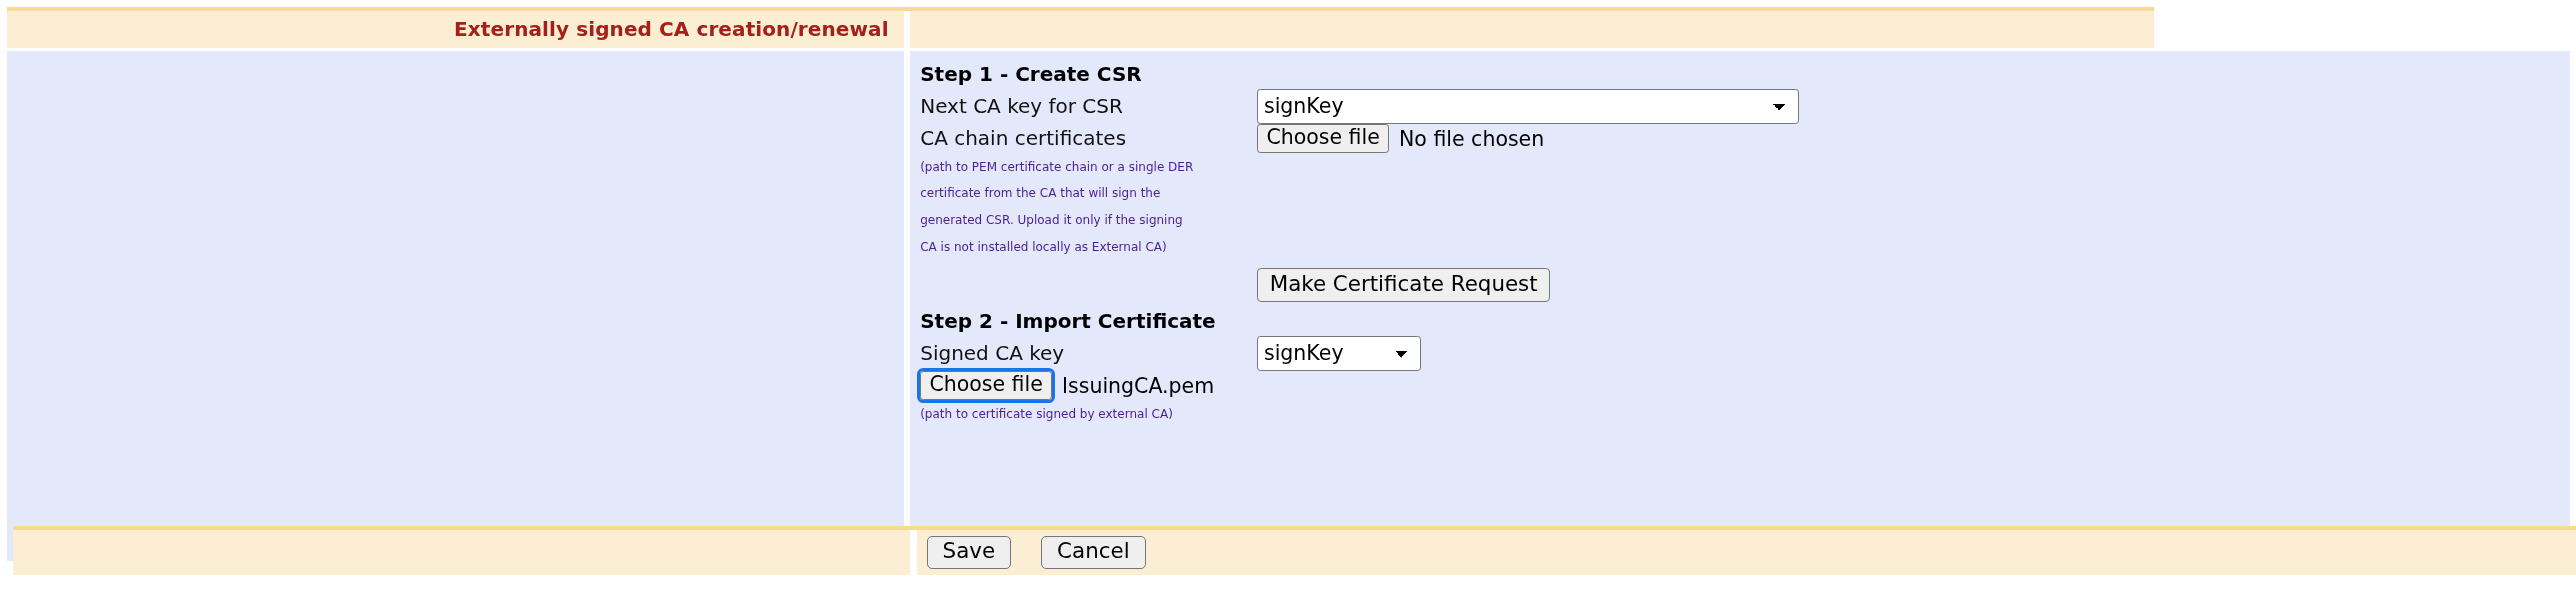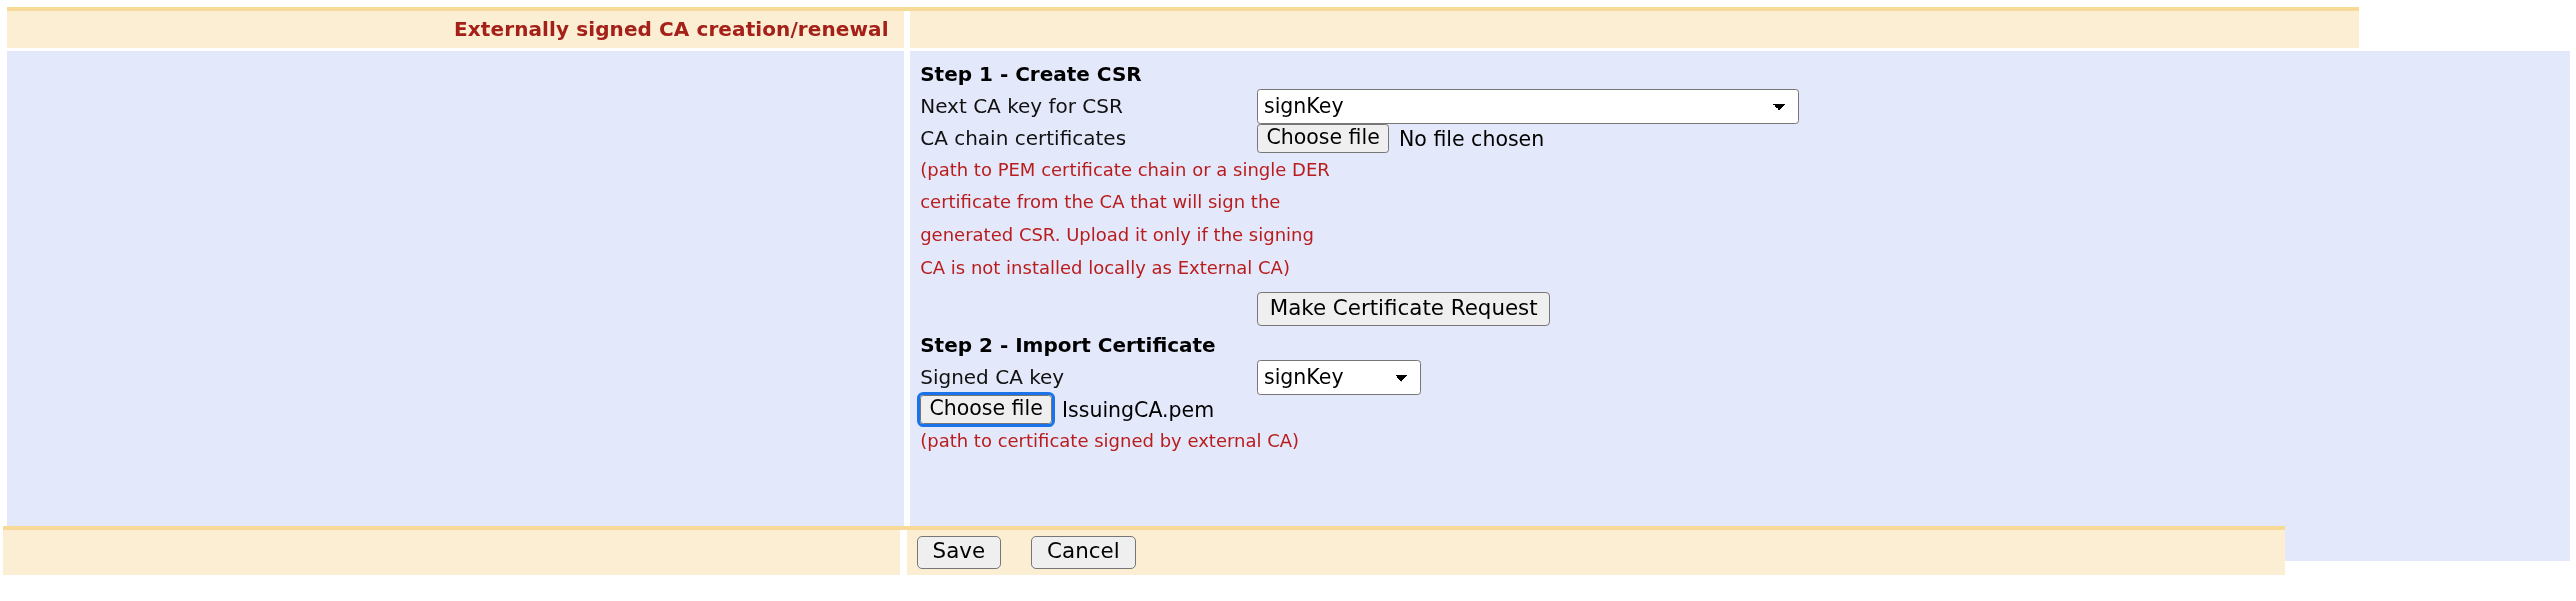--- a/index.html
+++ b/index.html
@@ -21,21 +21,21 @@
     background: #ffffff;
     box-sizing: border-box;
     padding: 0 6.6px;
   }
 
   
   .header-bar {
     position: absolute;
     left: 6.6px;
     top: 6.6px;
-    width: 2352px;
+    width: 2147px;
     height: 41px;
     background: #fbeed2;
     border-top: 4.1px solid #f7d998;
     box-sizing: border-box;
     display: flex;
     align-items: center;
   }
   .header-left {
     width: 897px;
     height: 100%;
@@ -117,22 +117,22 @@
 
   .step-heading {
     font-size: 20px;
     font-weight: bold;
     color: #000000;
     line-height: 1;
     padding: 3.3px 0 5px 0;
   }
 
   .hint {
-    font-size: 18px;
-    color: #b91c1c;
+    font-size: 12px;
+    color: #4c1d95;
     line-height: 1;
     white-space: nowrap;
     padding: 7.4px 0 7.4px 0;
   }
 
   
   select.combo {
     font-family: "DejaVu Sans", "Liberation Sans", sans-serif;
     font-size: 20.5px;
     color: #000000;
@@ -194,23 +194,23 @@
     line-height: 1.1;
     cursor: default;
     white-space: nowrap;
   }
 
   .btn-block { padding: 8.2px 0 6.6px 0; }
 
   
   .footer-bar {
     position: absolute;
-    left: 3px;
+    left: 13px;
     top: 526px;
-    width: 2282px;
+    width: 2563px;
     height: 49px;
     background: #fbeed2;
     border-top: 4.1px solid #f7d998;
     box-sizing: border-box;
     display: flex;
     align-items: center;
   }
   .footer-left {
     width: 897px;
     height: 100%;

